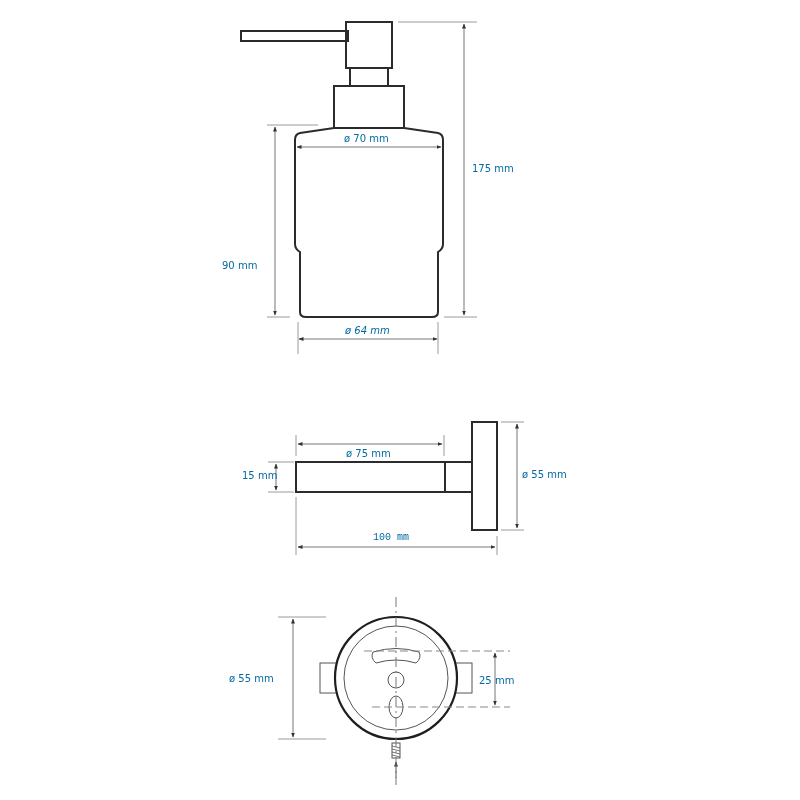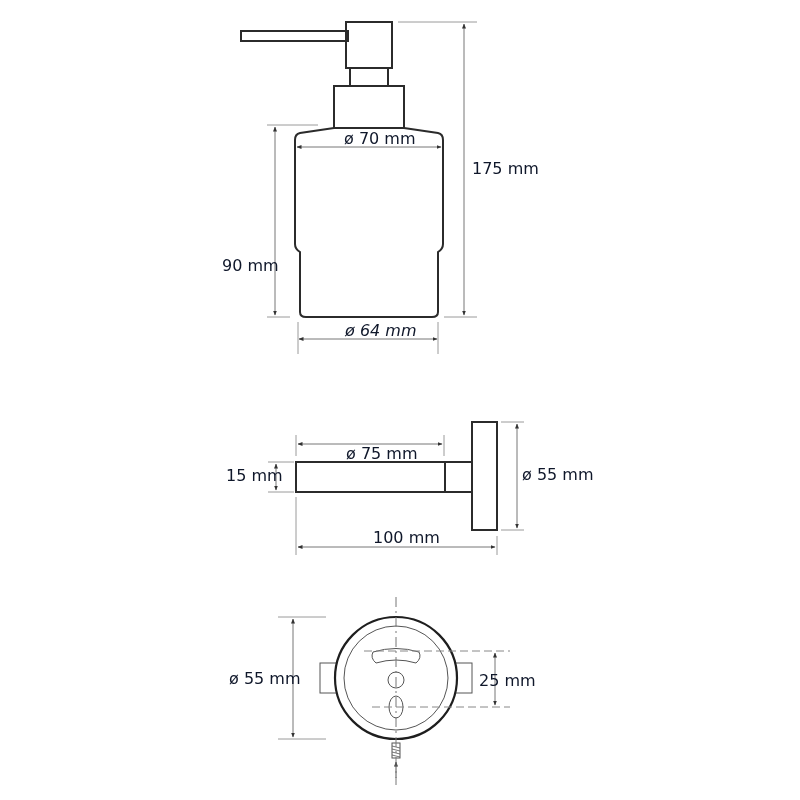--- a/index.html
+++ b/index.html
@@ -1,18 +1,18 @@
 <!DOCTYPE html>
 <html><head>
   <meta charset="utf-8">
   <style>
     html, body { margin: 0; padding: 0; background: #ffffff; }
     body { width: 800px; height: 800px; position: relative; overflow: hidden; font-family: "DejaVu Sans", sans-serif; }
     svg { position: absolute; left: 0; top: 0; }
-    .label { position: absolute; font-family: "DejaVu Sans", sans-serif; font-size: 16px; color: #0f172a; white-space: nowrap; line-height: 14px; }
+    .label { position: absolute; font-family: "DejaVu Sans", sans-serif; font-size: 10px; color: #0369a1; white-space: nowrap; line-height: 14px; }
   </style>
 </head>
 <body>
 
 <svg width="800" height="800" viewBox="0 0 800 800" xmlns="http://www.w3.org/2000/svg">
   <defs>
     <marker id="arr" viewBox="0 0 10 10" refX="9" refY="5" markerWidth="5" markerHeight="5" orient="auto-start-reverse">
       <path d="M0,1 L10,5 L0,9 z" fill="#333"></path>
     </marker>
   </defs>
@@ -109,18 +109,18 @@
     <line x1="495" y1="653" x2="495" y2="705" marker-start="url(#arr)" marker-end="url(#arr)" stroke="#777"></line>
   </g>
 </svg>
 
 <div class="label" style="left:344px;top:132px;">ø 70 mm</div>
 <div class="label" style="left:222px;top:211px;margin-top:48px;">90 mm</div>
 <div class="label" style="left:472px;top:162px;">175 mm</div>
 <div class="label" style="left:345px;top:324px;font-style:italic;">ø 64 mm</div>
 
 <div class="label" style="left:346px;top:427px;margin-top:20px;">ø 75 mm</div>
-<div class="label" style="left:226px;top:469px;">15 mm</div>
-<div class="label" style="left:373px;top:531px;">100 mm</div>
+<div class="label" style="left:242px;top:469px;">15 mm</div>
+<div class="label" style="left:373px;top:531px;font-family:Liberation Mono, monospace;">100 mm</div>
 <div class="label" style="left:522px;top:468px;">ø 55 mm</div>
 
 <div class="label" style="left:229px;top:672px;">ø 55 mm</div>
 <div class="label" style="left:479px;top:674px;">25 mm</div>
 
 </body></html>

